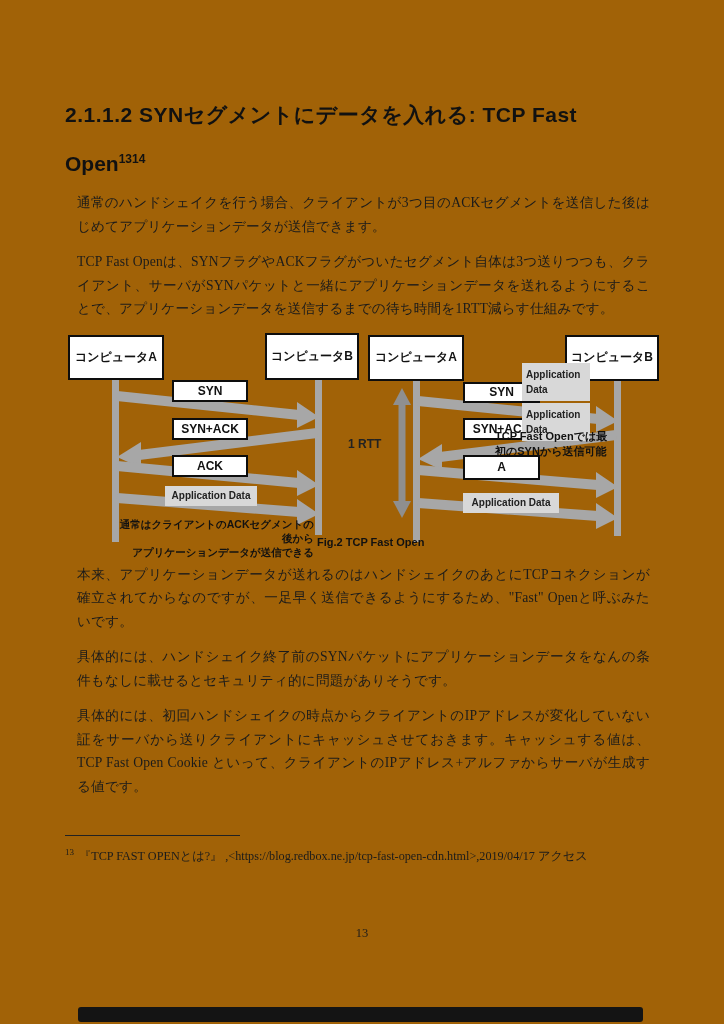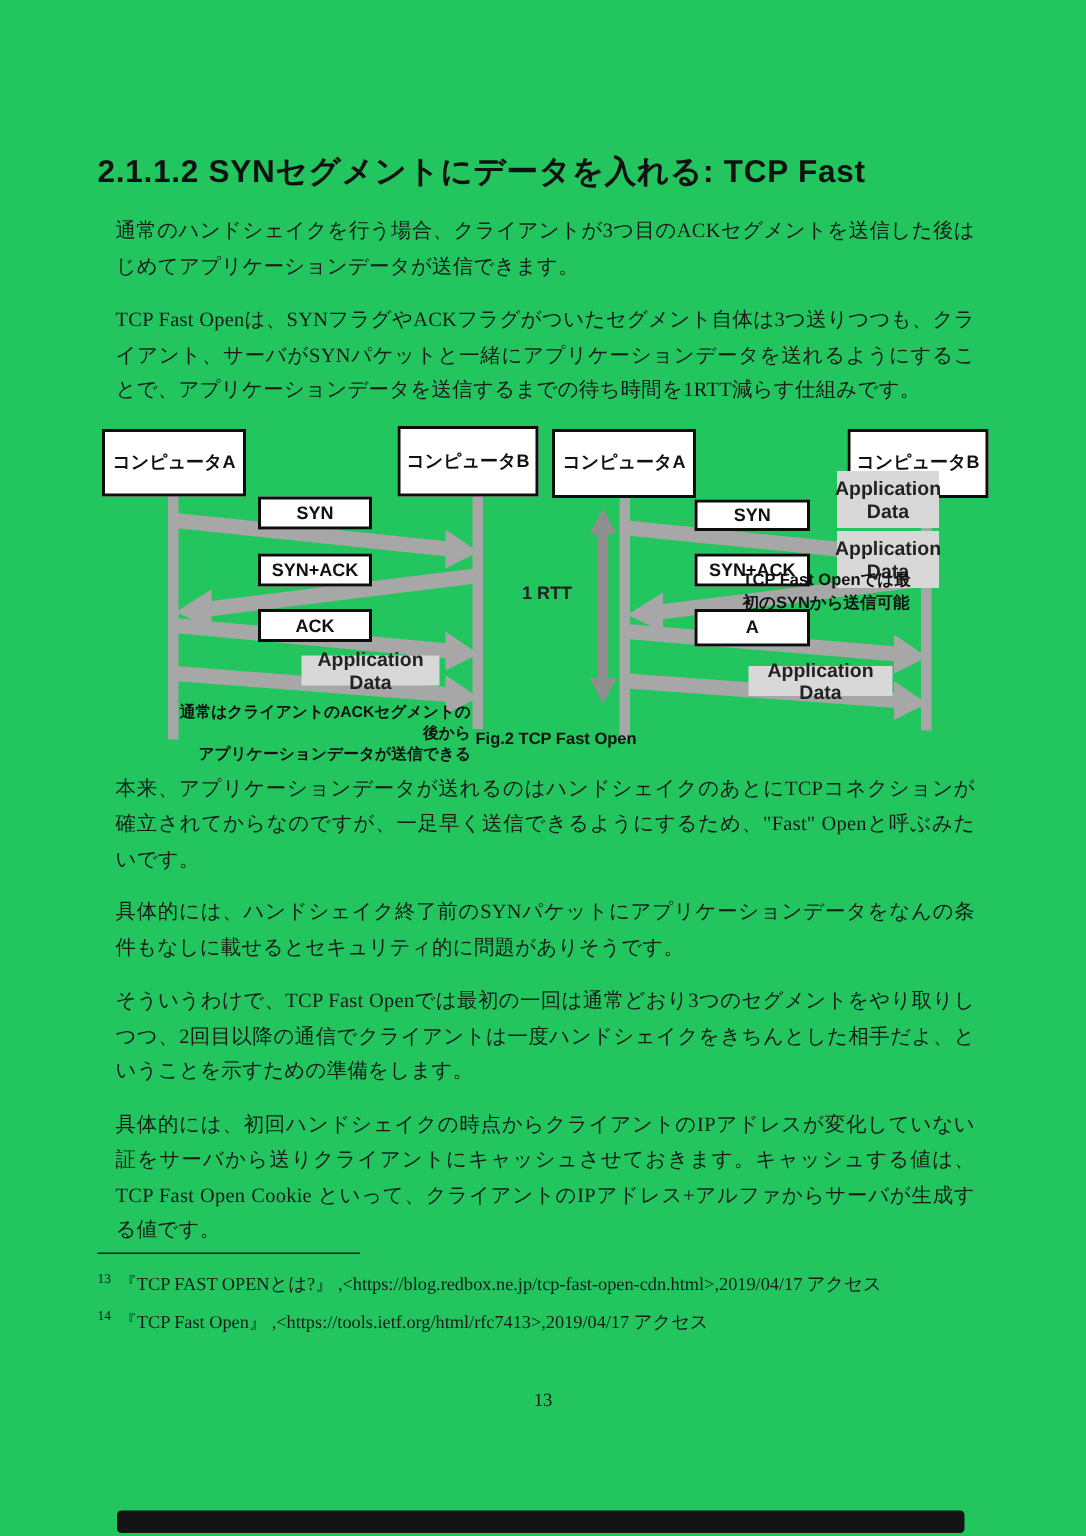--- a/index.html
+++ b/index.html
@@ -1,19 +1,19 @@
 <!DOCTYPE html>
 <html><head>
 <meta charset="utf-8">
 <style>
   html,body{margin:0;padding:0;}
   .page{
     position:relative;
     width:724px;height:1024px;
-    background:#22c55e;
+    background:#a16207;
     overflow:hidden;
     font-family:"Liberation Serif", serif;
     color:#1b1b1b;
   }
   .content{position:absolute;left:65px;width:597px;top:0;}
   .title-line1{
     margin-top:100px;
     font-family:"Liberation Sans", sans-serif;
     font-weight:bold;font-size:21px;line-height:30px;
     letter-spacing:.5px;color:#111;
@@ -39,23 +39,22 @@
     position:absolute;
     border:2px solid #0d0d0d;background:#fff;
     display:flex;align-items:center;justify-content:center;
     font-family:"Liberation Sans", sans-serif;font-weight:bold;
     font-size:12px;color:#111;box-sizing:border-box;
   }
   .graybox{
     position:absolute;background:#d8d8d8;border:none;
     display:flex;align-items:center;justify-content:center;
     font-family:"Liberation Sans", sans-serif;font-weight:bold;
-    font-size:13px;color:#222;box-sizing:border-box;text-align:center;
+    font-size:10px;color:#222;box-sizing:border-box;
     line-height:15px;
-    margin-left:36px;
   }
   .fignote{
     position:absolute;
     font-family:"Liberation Sans", sans-serif;font-weight:bold;
     font-size:10.5px;line-height:14px;color:#111;
   }
   .figcaption{
     position:absolute;left:252px;top:203px;
     font-family:"Liberation Sans", sans-serif;font-weight:bold;
     font-size:11px;color:#111;white-space:nowrap;
@@ -79,20 +78,21 @@
     background:#141414;border-radius:3px;
   }
 </style>
 </head>
 <body>
 
 <div class="page">
   <div class="content">
 
     <div class="title-line1">2.1.1.2 SYNセグメントにデータを入れる: TCP Fast</div>
+    <div class="title-line2"><span>Open</span><sup>1314</sup></div>
 
     <p class="body p1">通常のハンドシェイクを行う場合、クライアントが3つ目のACKセグメントを送信した後はじめてアプリケーションデータが送信できます。</p>
     <p class="body p2">TCP Fast Openは、SYNフラグやACKフラグがついたセグメント自体は3つ送りつつも、クライアント、サーバがSYNパケットと一緒にアプリケーションデータを送れるようにすることで、アプリケーションデータを送信するまでの待ち時間を1RTT減らす仕組みです。</p>
 
     <div class="figure">
       <svg width="600" height="218" viewBox="0 0 600 218">
 
         <rect x="47" y="45" width="7" height="164" fill="#a7a7a7"></rect>
         <rect x="250" y="44" width="7" height="158" fill="#a7a7a7"></rect>
 
@@ -169,25 +169,23 @@
         <div>TCP Fast Openでは最</div>
         <div>初のSYNから送信可能</div>
       </div>
       <div class="graybox" style="left:398px;top:160px;width:96px;height:20px;">Application Data</div>
 
       <div class="figcaption">Fig.2 TCP Fast Open</div>
     </div>
 
     <p class="body p3">本来、アプリケーションデータが送れるのはハンドシェイクのあとにTCPコネクションが確立されてからなのですが、一足早く送信できるようにするため、"Fast" Openと呼ぶみたいです。</p>
     <p class="body p5">具体的には、ハンドシェイク終了前のSYNパケットにアプリケーションデータをなんの条件もなしに載せるとセキュリティ的に問題がありそうです。</p>
-    <p class="body p6">そういうわけで、TCP Fast Openでは最初の一回は通常どおり3つのセグメントをやり取りしつつ、2回目以降の通信でクライアントは一度ハンドシェイクをきちんとした相手だよ、ということを示すための準備をします。</p>
     <p class="body p7">具体的には、初回ハンドシェイクの時点からクライアントのIPアドレスが変化していない証をサーバから送りクライアントにキャッシュさせておきます。キャッシュする値は、TCP Fast Open Cookie といって、クライアントのIPアドレス+アルファからサーバが生成する値です。</p>
   </div>
 
   <div class="footnotes">
     <div class="fnrule"></div>
     <p class="fnline"><span class="fnnum">13</span><span>『TCP FAST OPENとは?』 ,&lt;https://blog.redbox.ne.jp/tcp-fast-open-cdn.html&gt;,2019/04/17 アクセス</span></p>
-    <p class="fnline"><span class="fnnum">14</span><span>『TCP Fast Open』 ,&lt;https://tools.ietf.org/html/rfc7413&gt;,2019/04/17 アクセス</span></p>
   </div>
 
   <div class="pagenum">13</div>
   <div class="scan-bar"></div>
 </div>
 
 </body></html>

